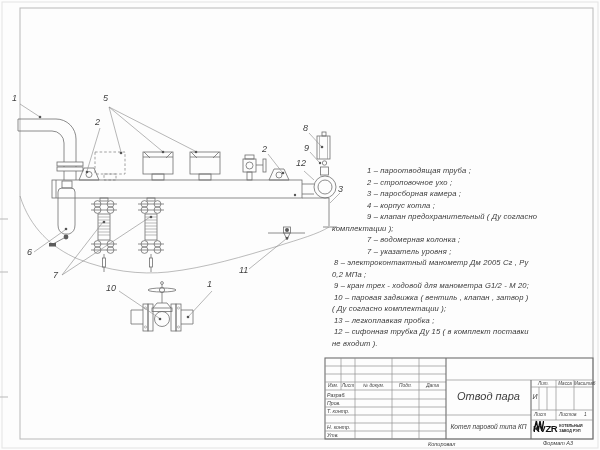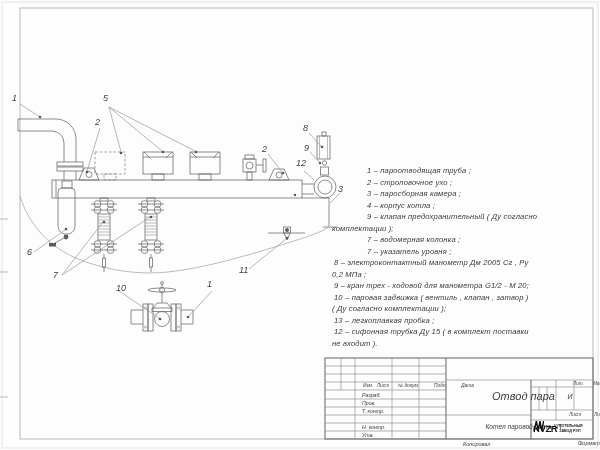--- a/index.html
+++ b/index.html
@@ -17,21 +17,21 @@
   .edge{stroke:#e3e3e3;stroke-width:1;fill:none;}
   .grid{stroke:#8f8f8f;stroke-width:0.7;fill:none;}
   .gridb{stroke:#6f6f6f;stroke-width:1.1;fill:none;}
   .callout{position:absolute;font-style:italic;font-size:9px;color:#3f3f3f;}
   .parts{position:absolute;left:329px;top:165px;width:266px;font-style:italic;
          color:#3a3a3a;font-size:7.6px;letter-spacing:0.15px;}
   .parts div{line-height:11.5px;white-space:nowrap;}
   .ind-a{margin-left:38px;}
   .ind-b{margin-left:5px;}
   .ind-w{margin-left:3px;}
-  .tb-text{position:absolute;font-style:italic;color:#3d3d3d;white-space:nowrap;padding-left:35px;}
+  .tb-text{position:absolute;font-style:italic;color:#3d3d3d;white-space:nowrap;}
   .tb-c{text-align:center;}
   .logo{position:absolute;left:533px;top:420px;width:59px;height:17px;display:flex;
         align-items:center;gap:2px;}
   .logo .kvzr{font-weight:bold;font-size:9.5px;color:#111;letter-spacing:-0.4px;font-style:normal;}
   .logo .co{font-size:3.6px;line-height:4.2px;color:#222;font-style:normal;font-weight:bold;}
 </style>
 </head>
 <body>
 
 <div class="stage">
@@ -221,21 +221,21 @@
   <div class="callout" style="left:12px;top:93px;">1</div>
   <div class="callout" style="left:103px;top:93px;">5</div>
   <div class="callout" style="left:95px;top:117px;">2</div>
   <div class="callout" style="left:262px;top:144px;">2</div>
   <div class="callout" style="left:303px;top:123px;">8</div>
   <div class="callout" style="left:304px;top:143px;">9</div>
   <div class="callout" style="left:296px;top:158px;">12</div>
   <div class="callout" style="left:338px;top:184px;">3</div>
   <div class="callout" style="left:27px;top:247px;">6</div>
   <div class="callout" style="left:53px;top:270px;">7</div>
-  <div class="callout" style="left:116px;top:283px;">10</div>
+  <div class="callout" style="left:106px;top:283px;">10</div>
   <div class="callout" style="left:207px;top:279px;">1</div>
   <div class="callout" style="left:239px;top:265px;text-align:center;">11</div>
 
   <div class="parts">
     <div class="ind-a">1 –  пароотводящая труба ;</div>
     <div class="ind-a">2 –  строповочное ухо ;</div>
     <div class="ind-a">3 –  паросборная камера ;</div>
     <div class="ind-a">4 –  корпус котла ;</div>
     <div class="ind-a">9 –  клапан предохранительный  ( Ду согласно</div>
     <div class="ind-w">комплектации );</div>

